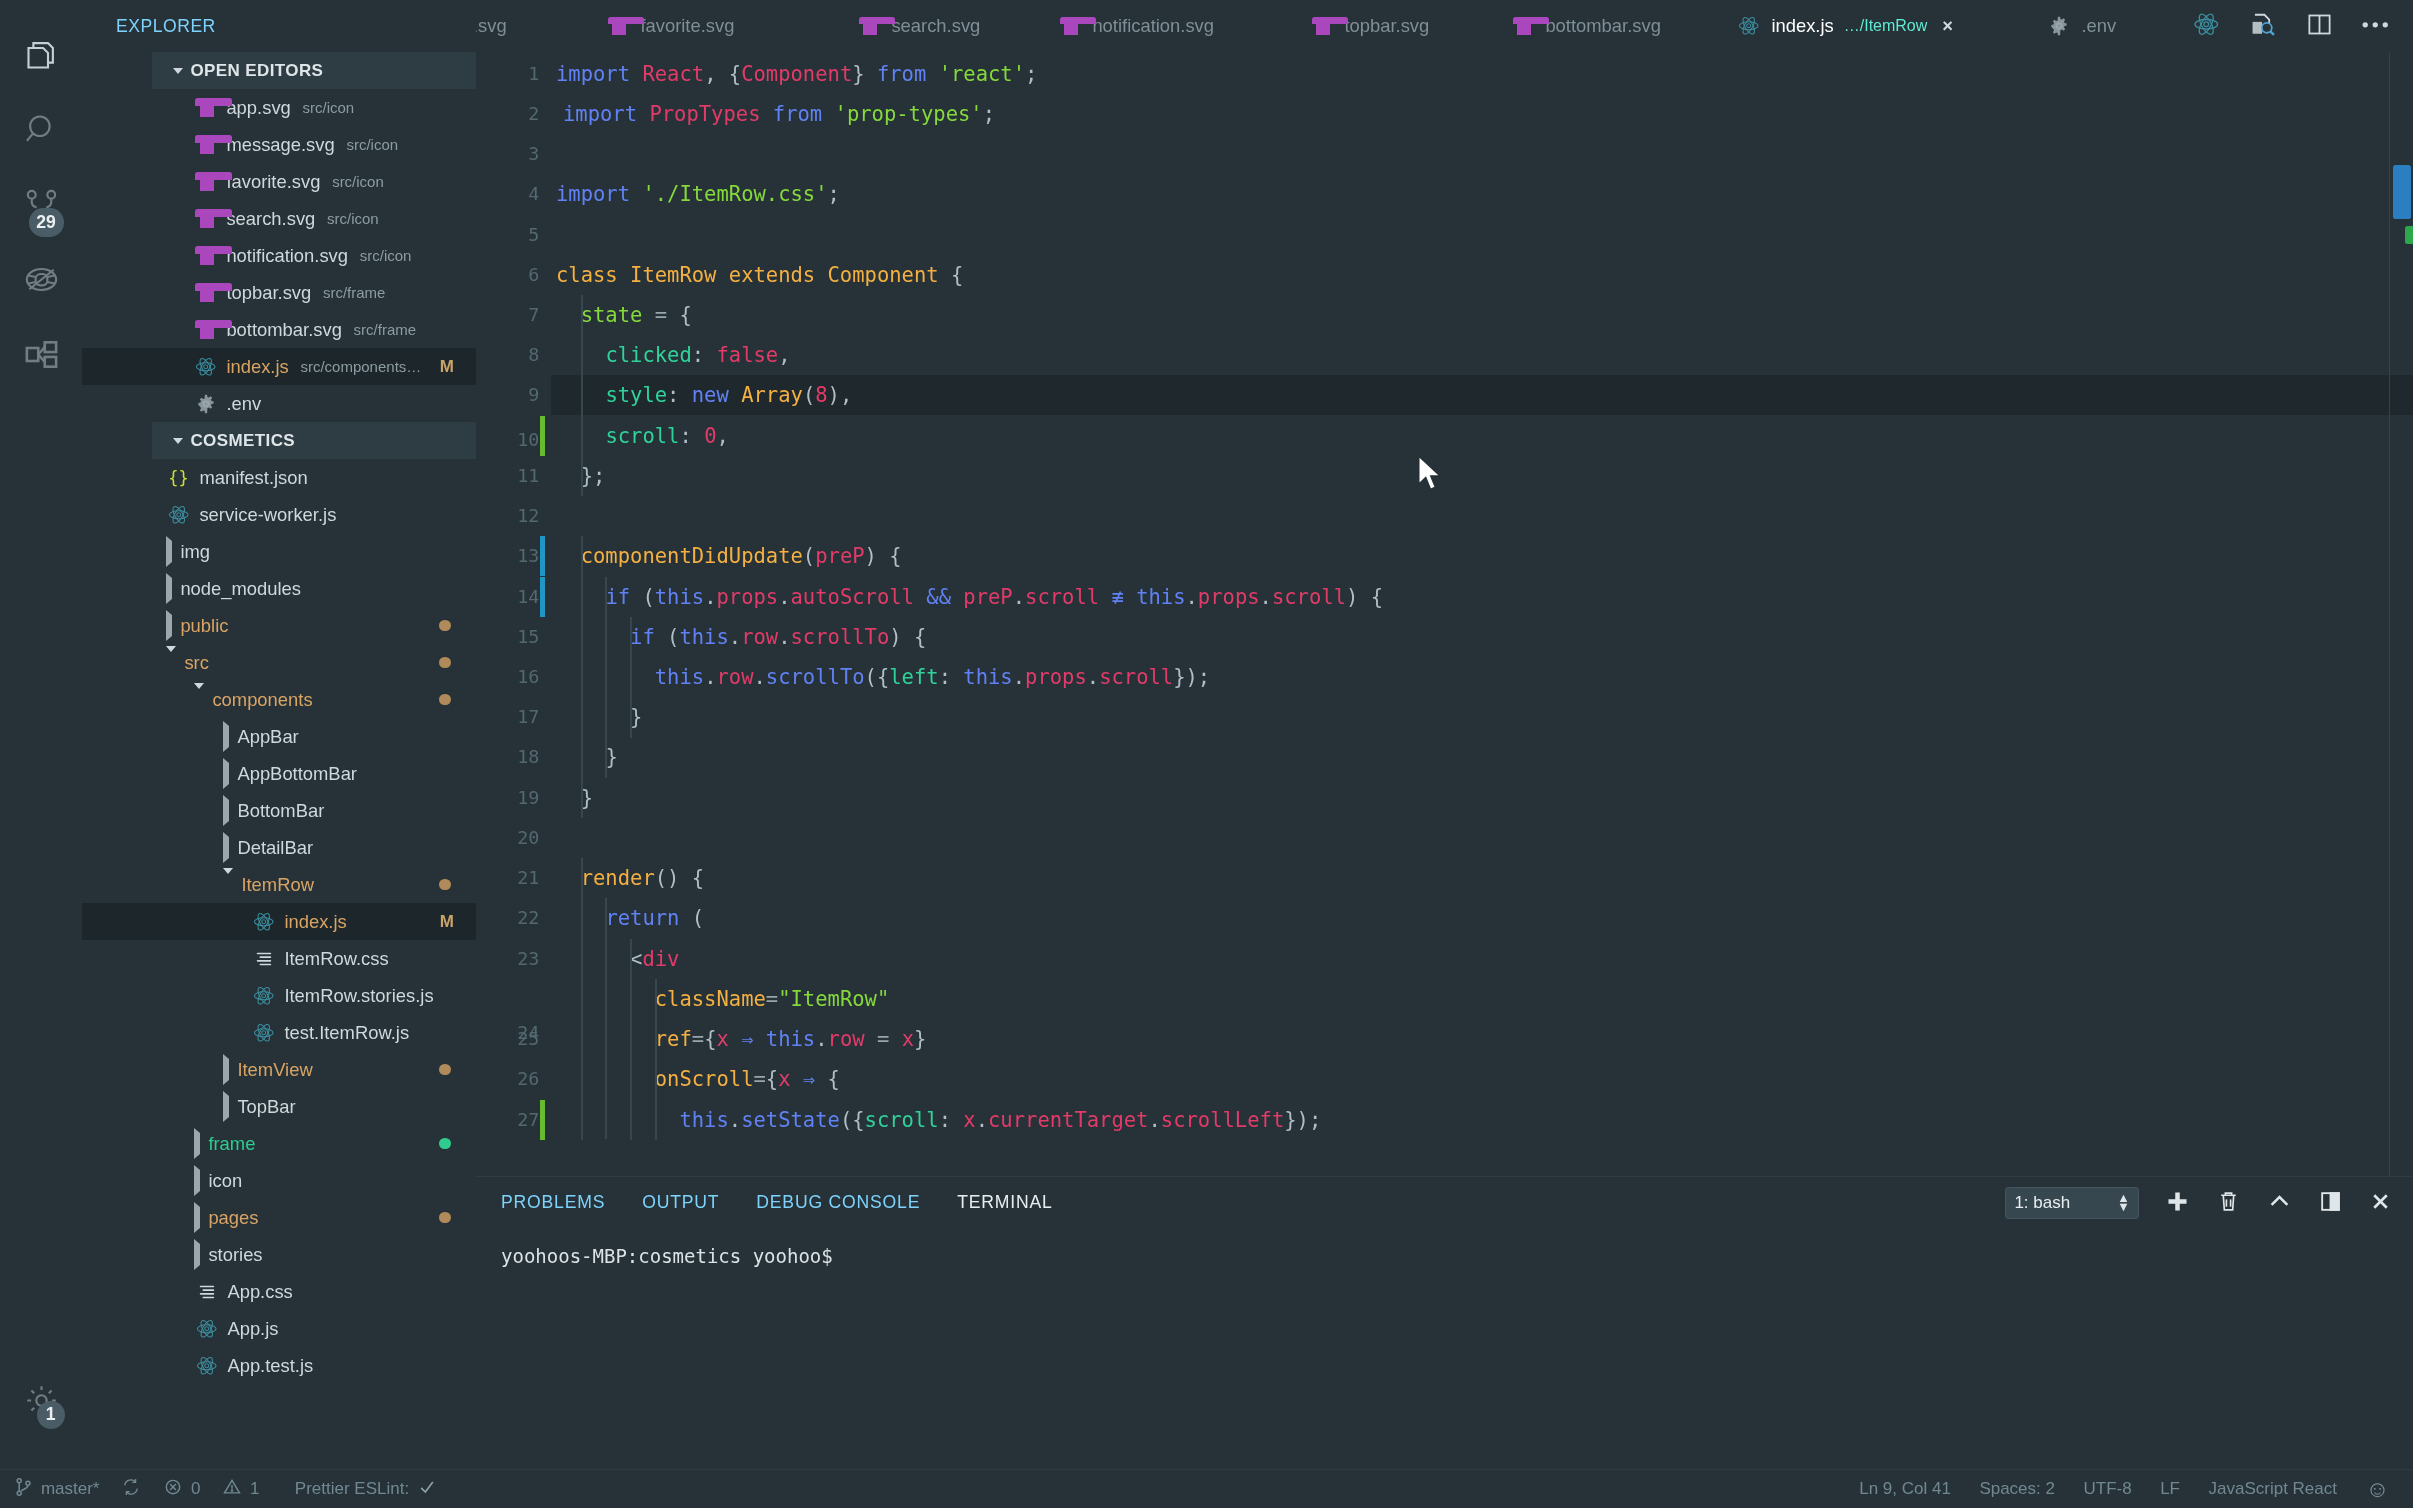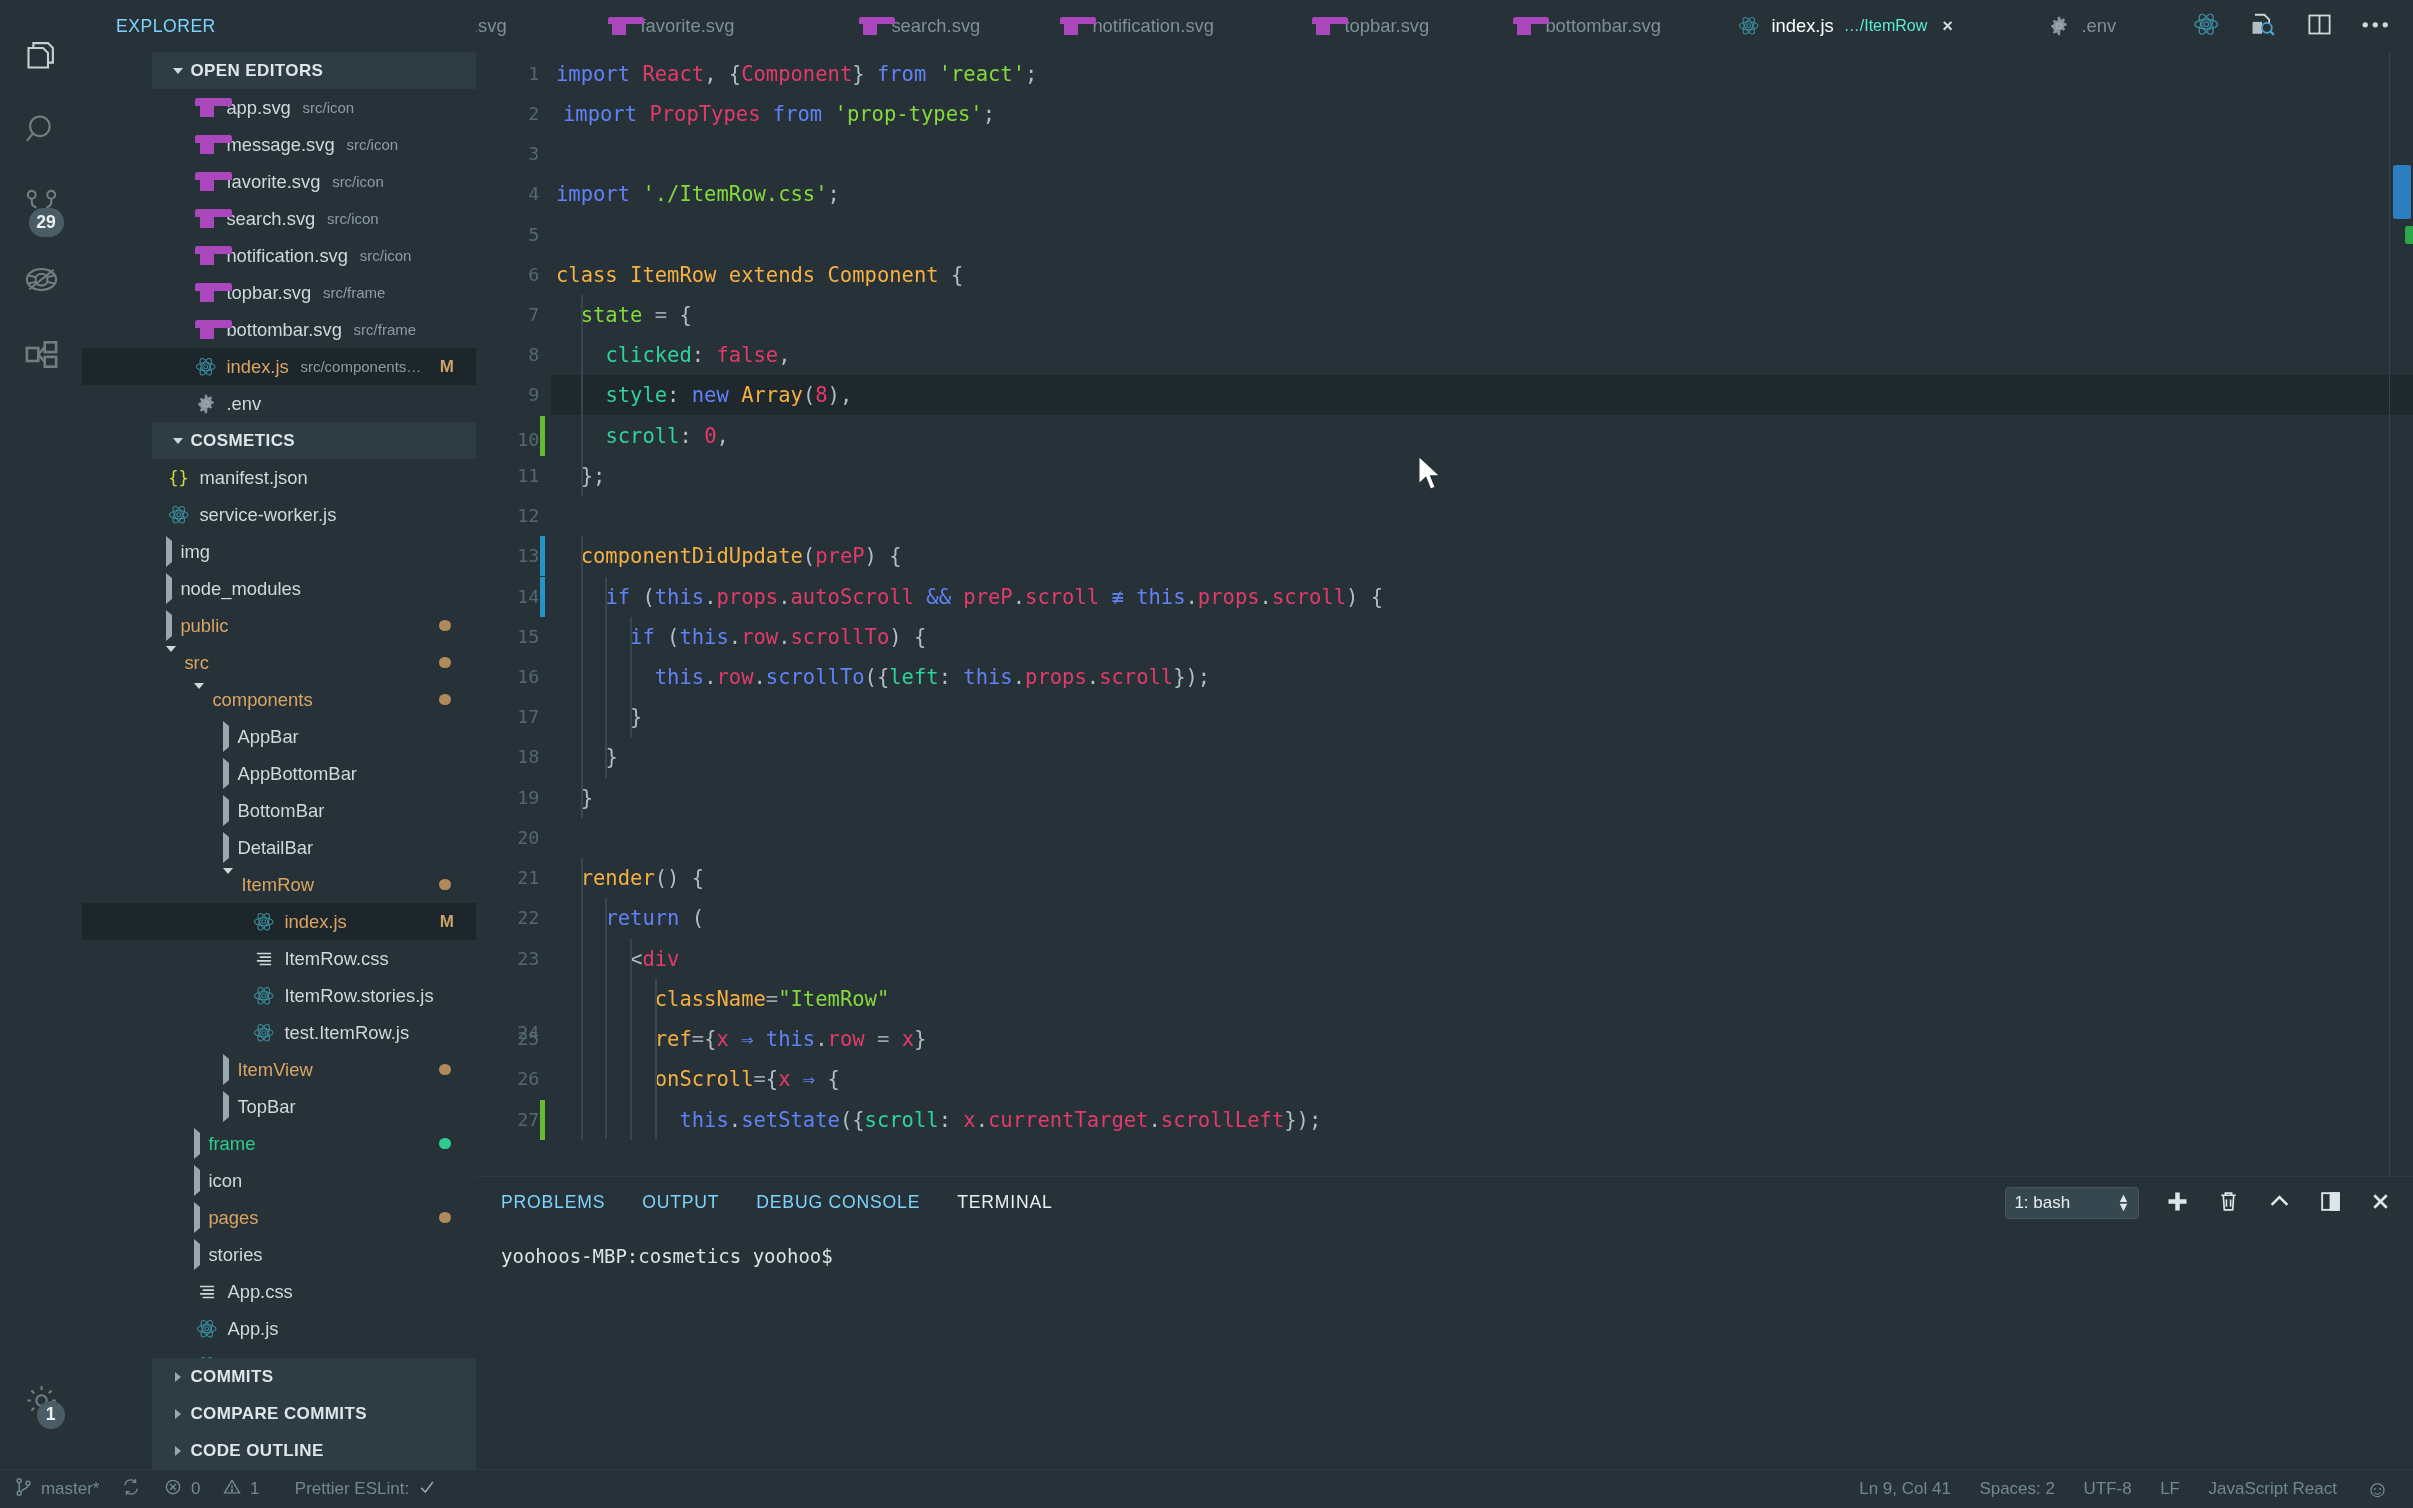--- a/index.html
+++ b/index.html
@@ -531,40 +531,20 @@
             <span class="twisty"></span>
             <span class="icon-box">
               <svg width="23.5" height="23.5" viewBox="0 0 24 24" fill="none" stroke="#3c8d9e" stroke-width="1.1">
                 <circle cx="12" cy="12" r="2"></circle>
                 <ellipse cx="12" cy="12" rx="9.5" ry="4"></ellipse>
                 <ellipse cx="12" cy="12" rx="9.5" ry="4" transform="rotate(60 12 12)"></ellipse>
                 <ellipse cx="12" cy="12" rx="9.5" ry="4" transform="rotate(120 12 12)"></ellipse>
               </svg>
             </span>
             <span class="rname">App.test.js</span>
-          </div>
-        </div>
-      <div class="bottom-sections" id="bottom-sections">
-          <div class="section-header bs-item" style="margin-left: 70px;">
-            <span class="twisty">
-              <span class="twisty-right"></span>
-            </span>
-            <span>COMMITS</span>
-          </div>
-          <div class="section-header bs-item" style="margin-left: 70px;">
-            <span class="twisty">
-              <span class="twisty-right"></span>
-            </span>
-            <span>COMPARE COMMITS</span>
-          </div>
-          <div class="section-header bs-item" style="margin-left: 70px;">
-            <span class="twisty">
-              <span class="twisty-right"></span>
-            </span>
-            <span>CODE OUTLINE</span>
           </div>
         </div>
     </div>
 
     <div class="editor-area">
       <div class="tabbar" id="tabbar">
           <div class="tab partial" style="position: absolute; left: -23.5px; top: 0px; height: 52px;">
             <span class="tab-label">ge.svg</span>
           </div>
           <div class="tab" style="position: absolute; left: 111px; top: 0px; height: 52px;">

